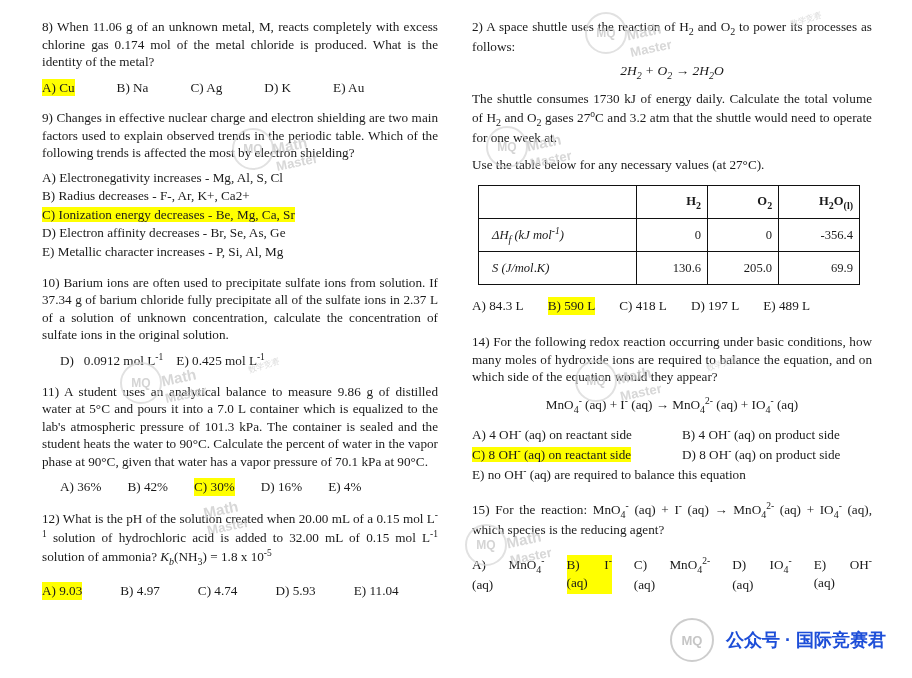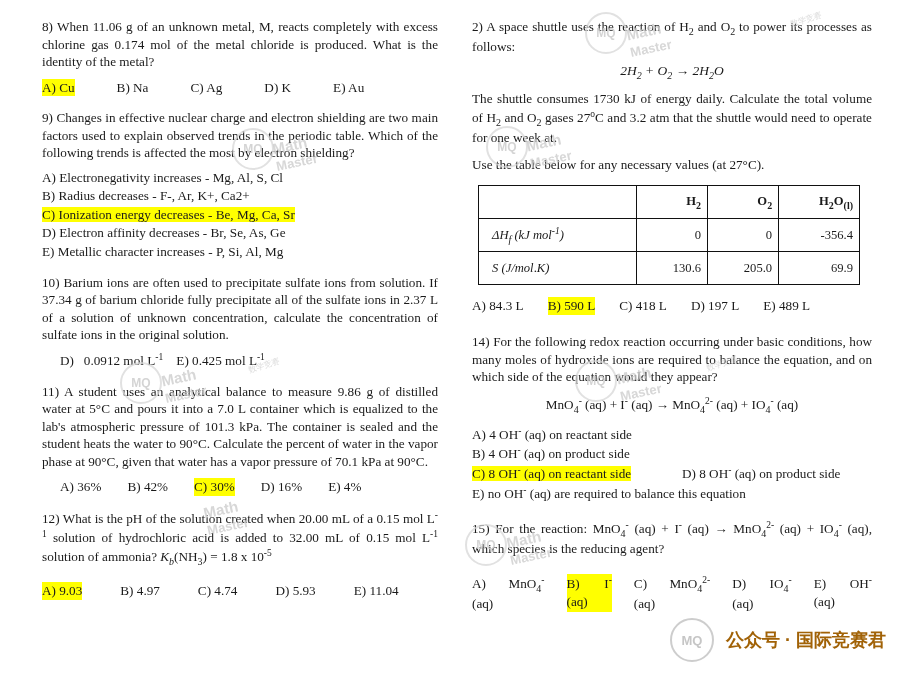--- a/index.html
+++ b/index.html
@@ -90,21 +90,21 @@
     border:2.5px solid rgba(200,200,200,0.9);
     display:flex; align-items:center; justify-content:center;
     font-family:"Liberation Sans", sans-serif;
     font-weight:bold; font-size:13px;
     color:rgba(195,195,195,0.95);
   }
   .footer-wm .txt {
     font-family:"Liberation Sans", sans-serif;
     font-size:18px;
     font-weight:bold;
-    color:#a16207;
+    color:#1d4ed8;
   }
 </style>
 </head>
 <body>
 
 <div class="page">
 
 
   <div class="cols">
 
@@ -208,21 +208,21 @@
           <span class="o">D) 197 L</span>
           <span class="o">E) 489  L</span>
         </div>
       </div>
 
       <div class="q" style="margin-top:18px;">
         <span>14)</span>
         <span>For the following redox reaction occurring under basic conditions, how many moles of hydroxide ions are required to balance the equation, and on which side of the equation would they appear?</span>
         <div class="eqc">MnO<span class="mono-sub">4</span><span class="sup">-</span> (aq) + I<span class="sup">-</span> (aq) → MnO<span class="mono-sub">4</span><span class="sup">2-</span> (aq) + IO<span class="mono-sub">4</span><span class="sup">-</span> (aq)</div>
         <div class="opts">
-          <div class="optline" style="display:flex;flex-direction:column;">
+          <div class="optline" style="display:flex;">
             <span style="width:210px;">A) 4 OH<span class="sup">-</span> (aq) on reactant side</span>
             <span>B) 4 OH<span class="sup">-</span> (aq) on product side</span>
           </div>
           <div class="optline" style="display:flex;">
             <span style="width:210px;"><span class="hl">C) 8 OH<span class="sup">-</span> (aq) on reactant side</span></span>
             <span>D) 8 OH<span class="sup">-</span> (aq) on product side</span>
           </div>
           <div class="optline">E) no OH<span class="sup">-</span> (aq) are required to balance this equation</div>
         </div>
       </div>

